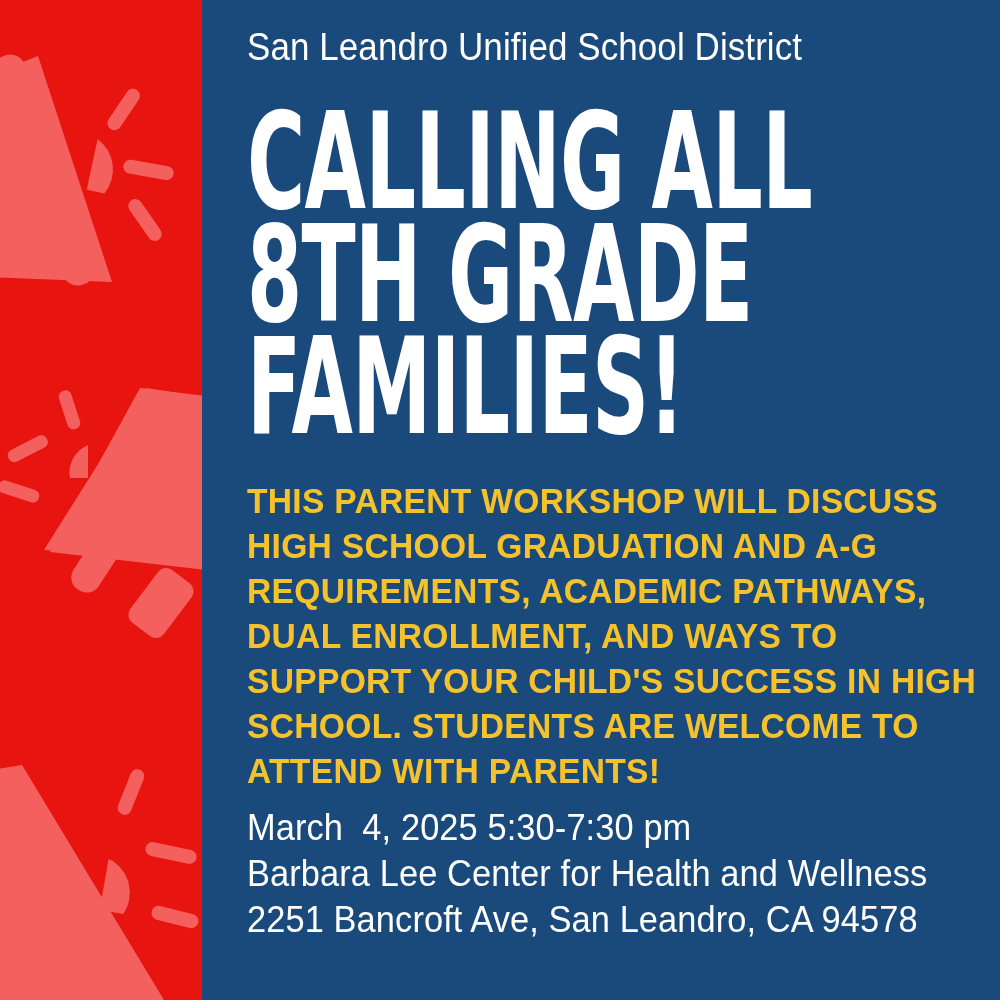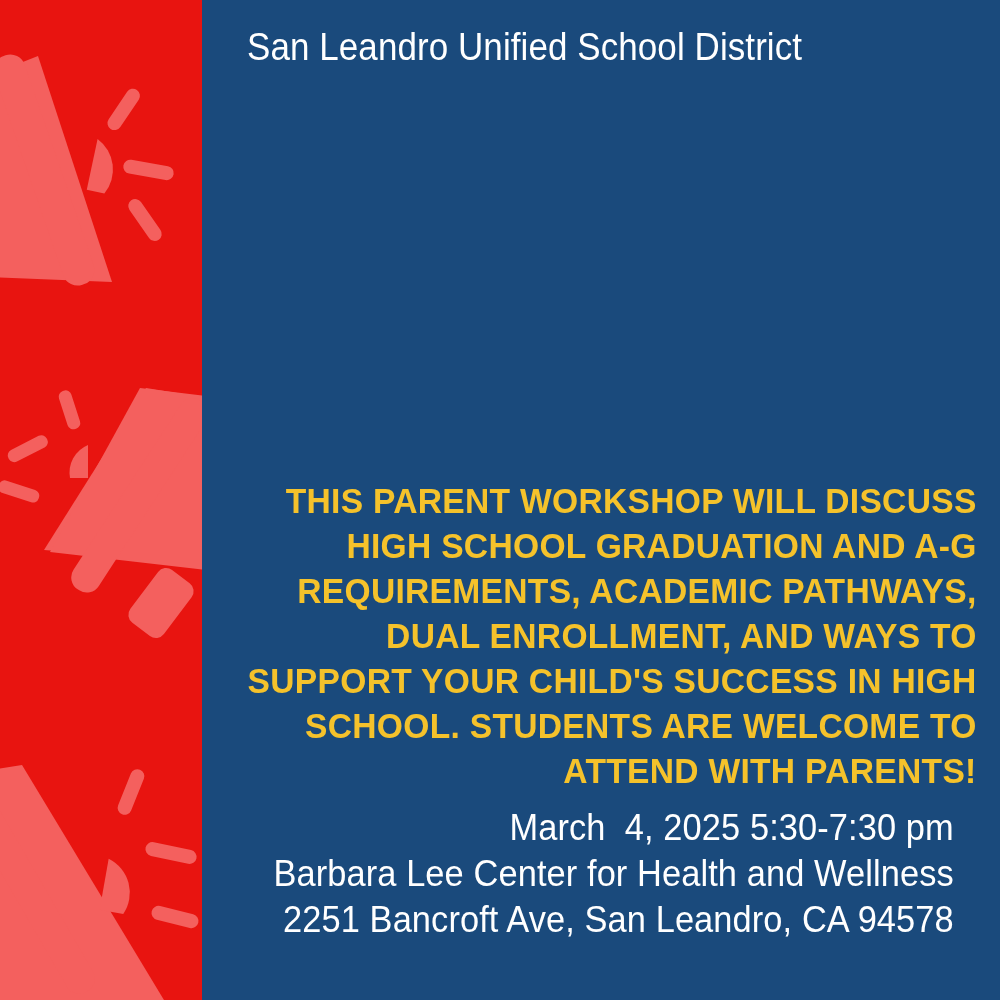--- a/index.html
+++ b/index.html
@@ -39,21 +39,20 @@
   }
 
   
   .blue-panel {
     position: absolute;
     left: 202px;
     top: 0;
     width: 798px;
     height: 1000px;
     background: #1a4a7c;
-    text-align: right;
   }
 
   .content {
     position: absolute;
     left: 45px;
     top: 0;
     width: 745px;
     height: 1000px;
   }
 
@@ -189,20 +188,25 @@
       </g>
 
     </svg>
   </div>
 
   <div class="blue-panel">
     <div class="content">
 
       <div class="district-name">San Leandro Unified School District</div>
 
+      <div class="headline">
+        <span class="headline-line l1">CALLING ALL</span>
+        <span class="headline-line l2">8TH GRADE</span>
+        <span class="headline-line l3">FAMILIES!</span>
+      </div>
 
       <div class="body-block">
         <span class="body-line">THIS PARENT WORKSHOP WILL DISCUSS</span>
         <span class="body-line">HIGH SCHOOL GRADUATION AND A-G</span>
         <span class="body-line">REQUIREMENTS, ACADEMIC PATHWAYS,</span>
         <span class="body-line">DUAL ENROLLMENT, AND WAYS TO</span>
         <span class="body-line">SUPPORT YOUR CHILD'S SUCCESS IN HIGH</span>
         <span class="body-line">SCHOOL. STUDENTS ARE WELCOME TO</span>
         <span class="body-line">ATTEND WITH PARENTS!</span>
       </div>

